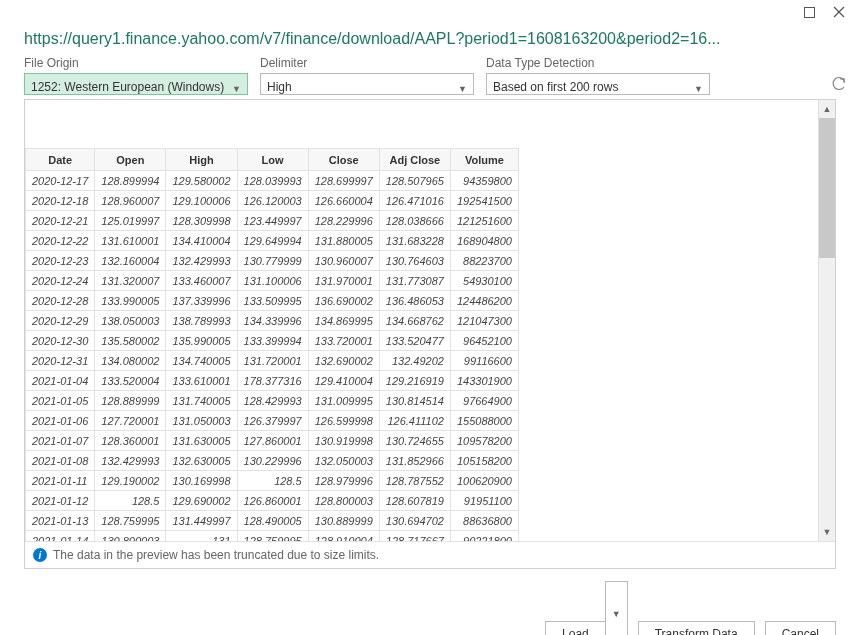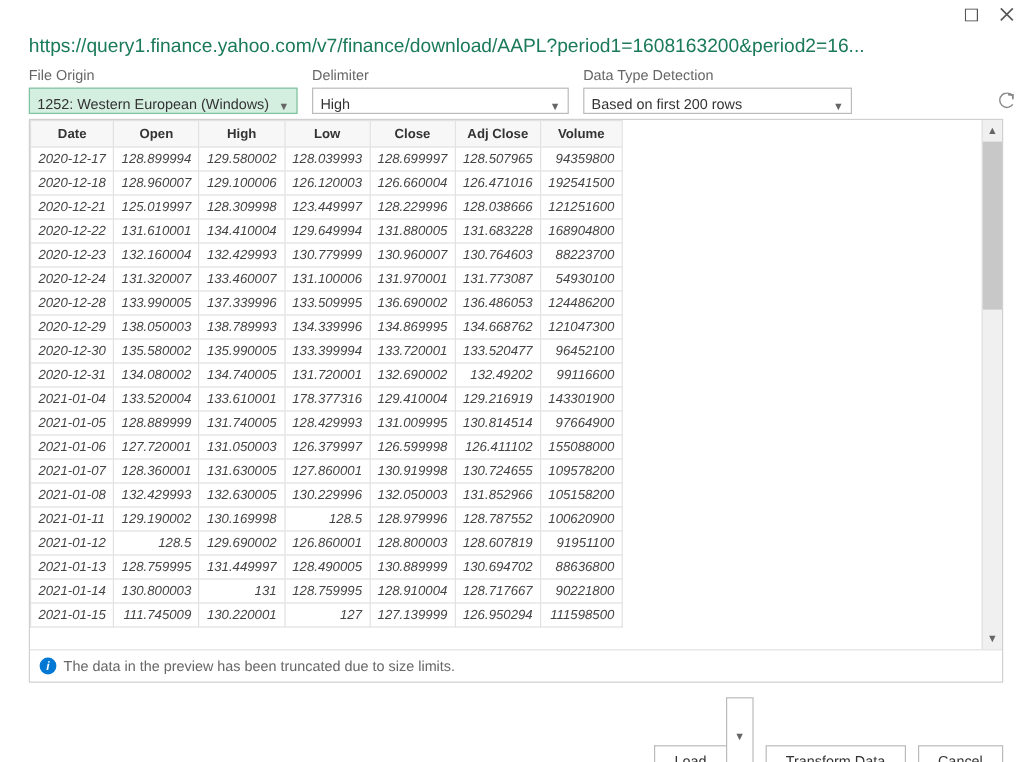--- a/index.html
+++ b/index.html
@@ -9,21 +9,21 @@
     .url { font-size: 16px; color: #1b7a5a; padding: 6px 24px 8px 24px; white-space: nowrap; overflow: hidden; text-overflow: ellipsis; }
     .controls { display: flex; padding: 0 12px 4px 24px; gap: 12px; align-items: flex-end; }
     .ctrl-group { display: flex; flex-direction: column; gap: 2px; }
     .ctrl-label { color: #666; font-size: 12px; margin-bottom: 1px; }
     .dropdown { display: flex; align-items: flex-end; justify-content: space-between; border: 1px solid #bbb; height: 22px; padding: 0 6px; font-size: 12px; background: #fff; }
     .dropdown.selected { background: #d4eee0; border-color: #7ec29f; }
     .dropdown .chev { font-size: 9px; color: #666; margin-left: 6px; }
     .refresh-icon { width: 20px; height: 20px; display: flex; align-items: center; justify-content: center; color: #666; margin-left: auto; }
     .preview-wrap { position: relative; margin: 0 24px; border: 1px solid #d0d0d0; height: 470px; display: flex; flex-direction: column; }
     .tablewrap { flex: 1; overflow: hidden; display: flex; }
-    .scrollarea { flex: 1; overflow: hidden; }
+    .scrollarea { flex: 1; overflow: hidden; margin-top: 48px; }
     table { border-collapse: collapse; width: 460px; font-size: 11px; }
     th, td { border: 1px solid #e2e2e2; padding: 3px 6px; white-space: nowrap; font-weight: normal; }
     th { background: #f7f7f7; color: #333; text-align: center; font-weight: 600; height: 22px; }
     td { text-align: right; font-style: italic; color: #444; height: 20px; }
     td:first-child { text-align: left; }
     .vscroll { width: 17px; background: #f0f0f0; border-left: 1px solid #e0e0e0; display: flex; flex-direction: column; align-items: center; }
     .vscroll .arr { height: 18px; width: 100%; display: flex; align-items: center; justify-content: center; color: #666; font-size: 9px; }
     .vscroll .track { flex: 1; width: 100%; position: relative; }
     .vscroll .thumb { width: 100%; height: 140px; background: #c8c8c8; position: absolute; top: 0; }
     .trunc { display: flex; align-items: center; gap: 6px; padding: 6px 8px; border-top: 1px solid #e2e2e2; color: #666; }

